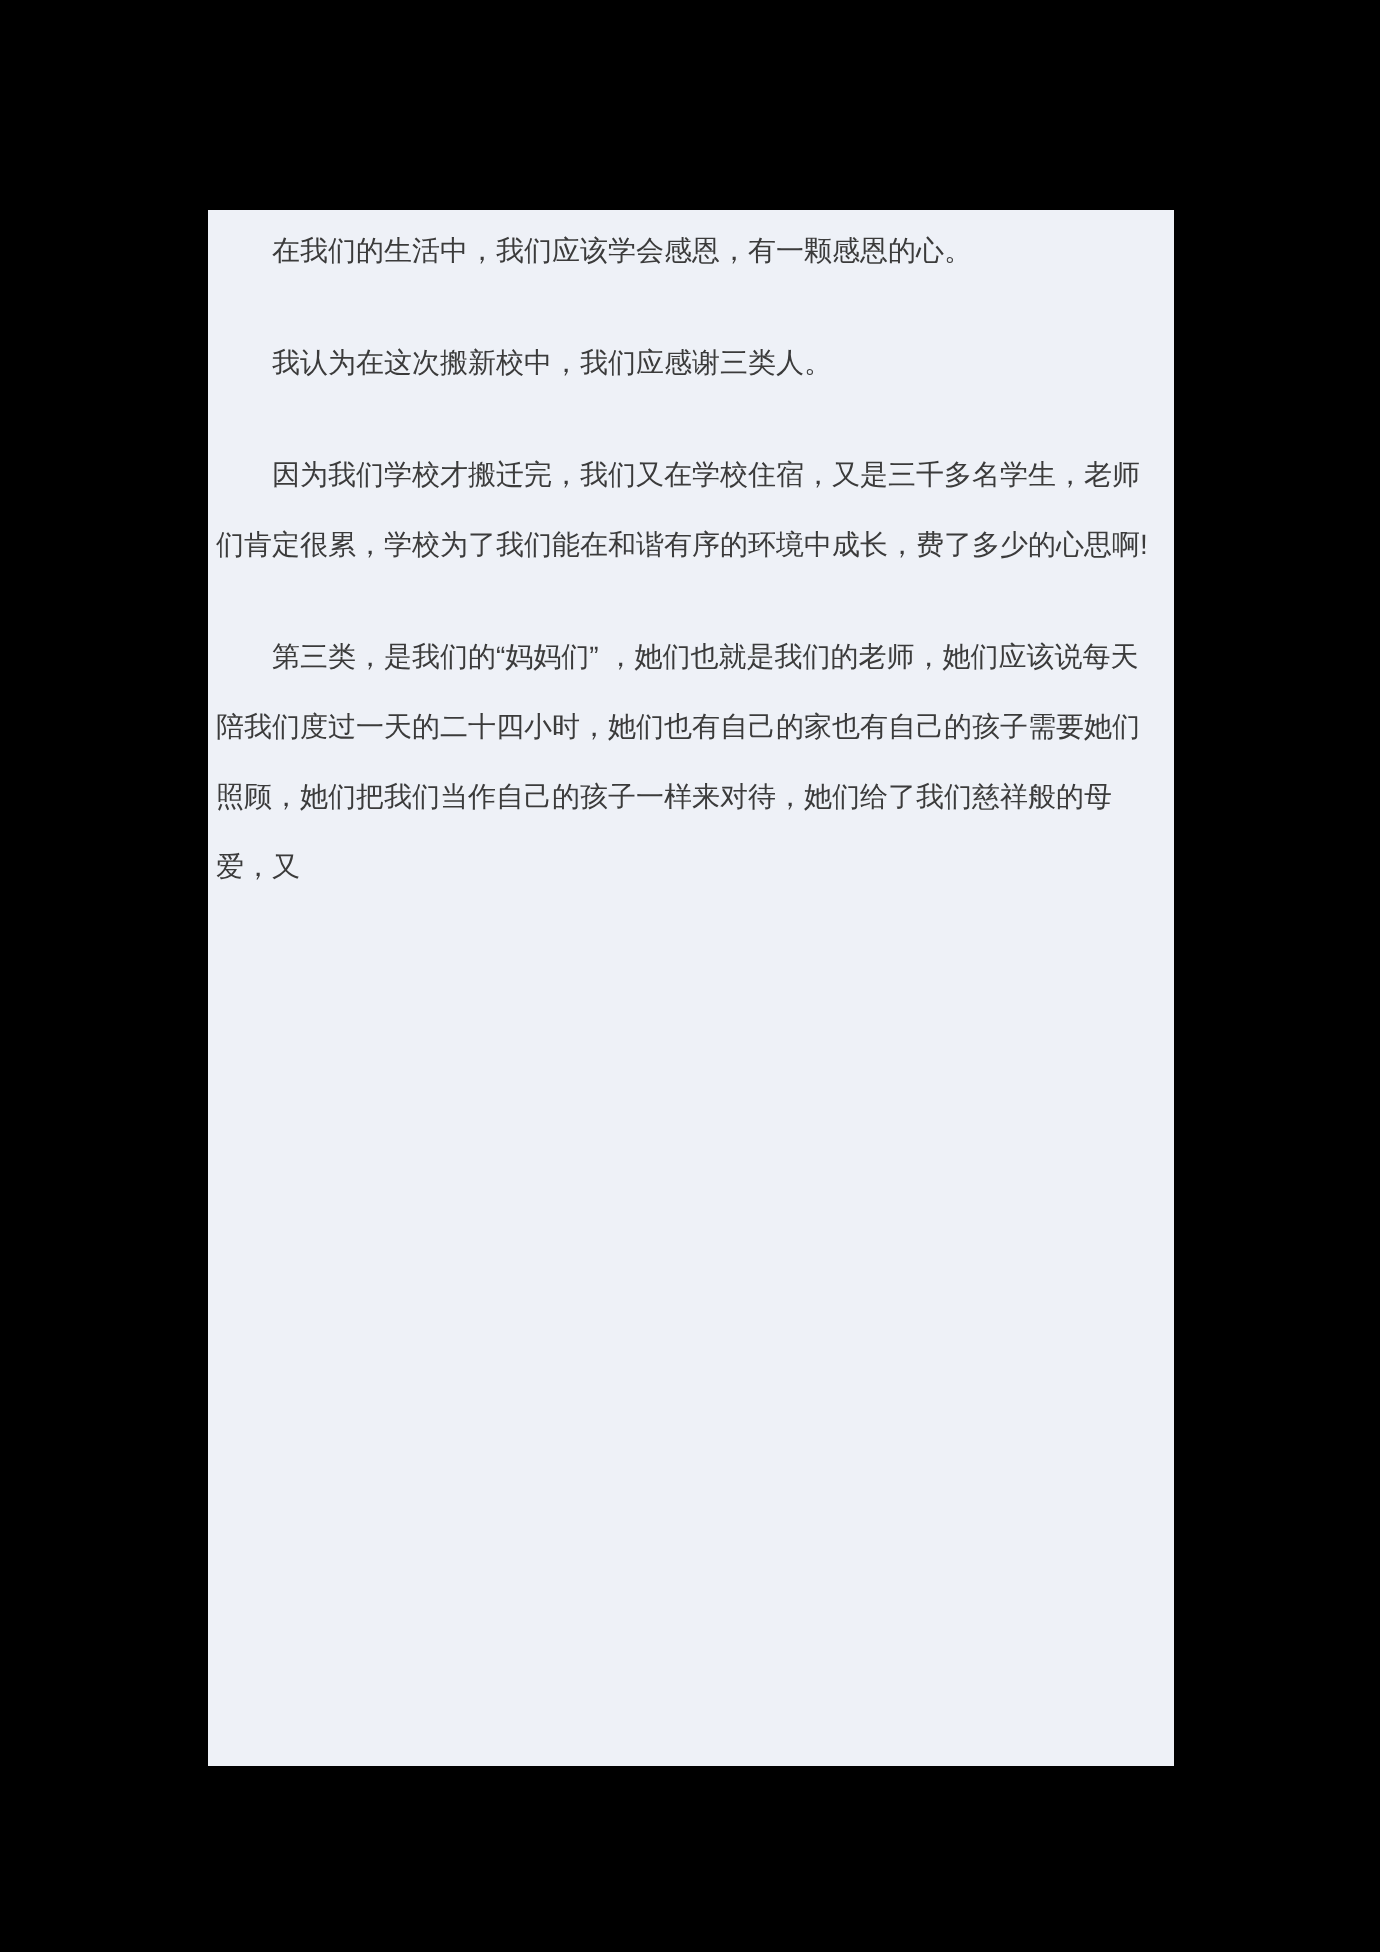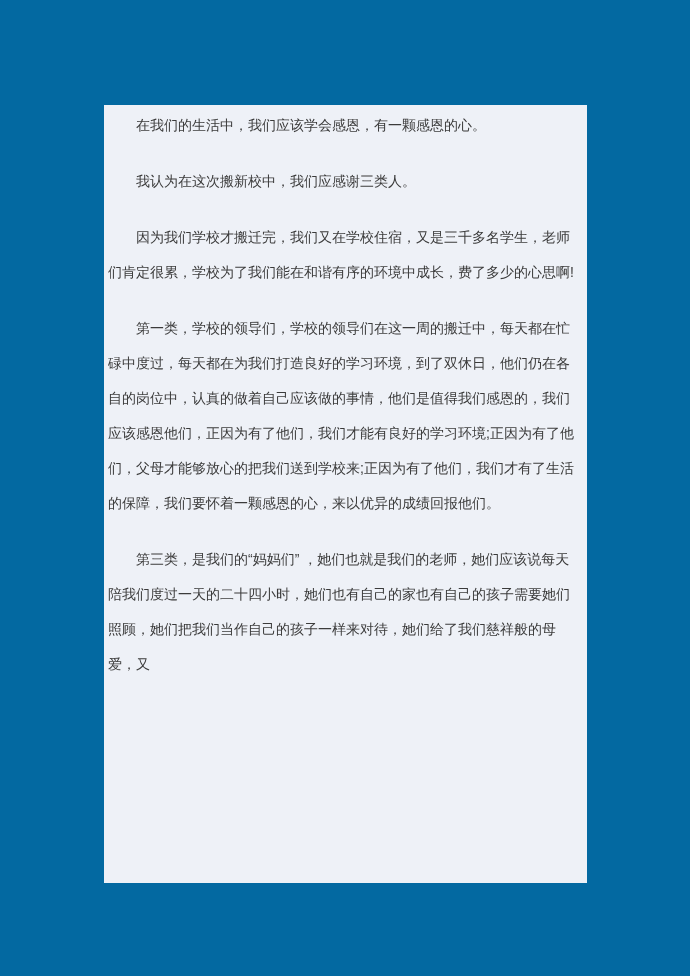--- a/index.html
+++ b/index.html
@@ -5,21 +5,21 @@
   html, body {
     margin: 0;
     padding: 0;
     background: #ffffff;
     font-family: "Liberation Sans", "DejaVu Sans", sans-serif;
   }
   .page {
     position: relative;
     width: 690px;
     height: 976px;
-    background: #0369a1;
+    background: #000000;
     overflow: hidden;
   }
   .article {
     position: absolute;
     left: 104px;
     top: 105px;
     width: 483px;
     height: 778px;
     box-sizing: border-box;
     padding: 3px 4px;
@@ -40,16 +40,15 @@
   }
 </style>
 </head>
 <body>
 
 <div class="page">
   <div class="article">
     <p>在我们的生活中，我们应该学会感恩，有一颗感恩的心。</p>
     <p>我认为在这次搬新校中，我们应感谢三类人。</p>
     <p>因为我们学校才搬迁完，我们又在学校住宿，又是三千多名学生，老师们肯定很累，学校为了我们能在和谐有序的环境中成长，费了多少的心思啊!</p>
-    <p>第一类，学校的领导们，学校的领导们在这一周的搬迁中，每天都在忙碌中度过，每天都在为我们打造良好的学习环境，到了双休日，他们仍在各自的岗位中，认真的做着自己应该做的事情，他们是值得我们感恩的，我们应该感恩他们，正因为有了他们，我们才能有良好的学习环境;正因为有了他们，父母才能够放心的把我们送到学校来;正因为有了他们，我们才有了生活的保障，我们要怀着一颗感恩的心，来以优异的成绩回报他们。</p>
     <p>第三类，是我们的“妈妈们” ，她们也就是我们的老师，她们应该说每天陪我们度过一天的二十四小时，她们也有自己的家也有自己的孩子需要她们照顾，她们把我们当作自己的孩子一样来对待，她们给了我们慈祥般的母爱，又</p>
   </div>
 </div>
 
 </body></html>

